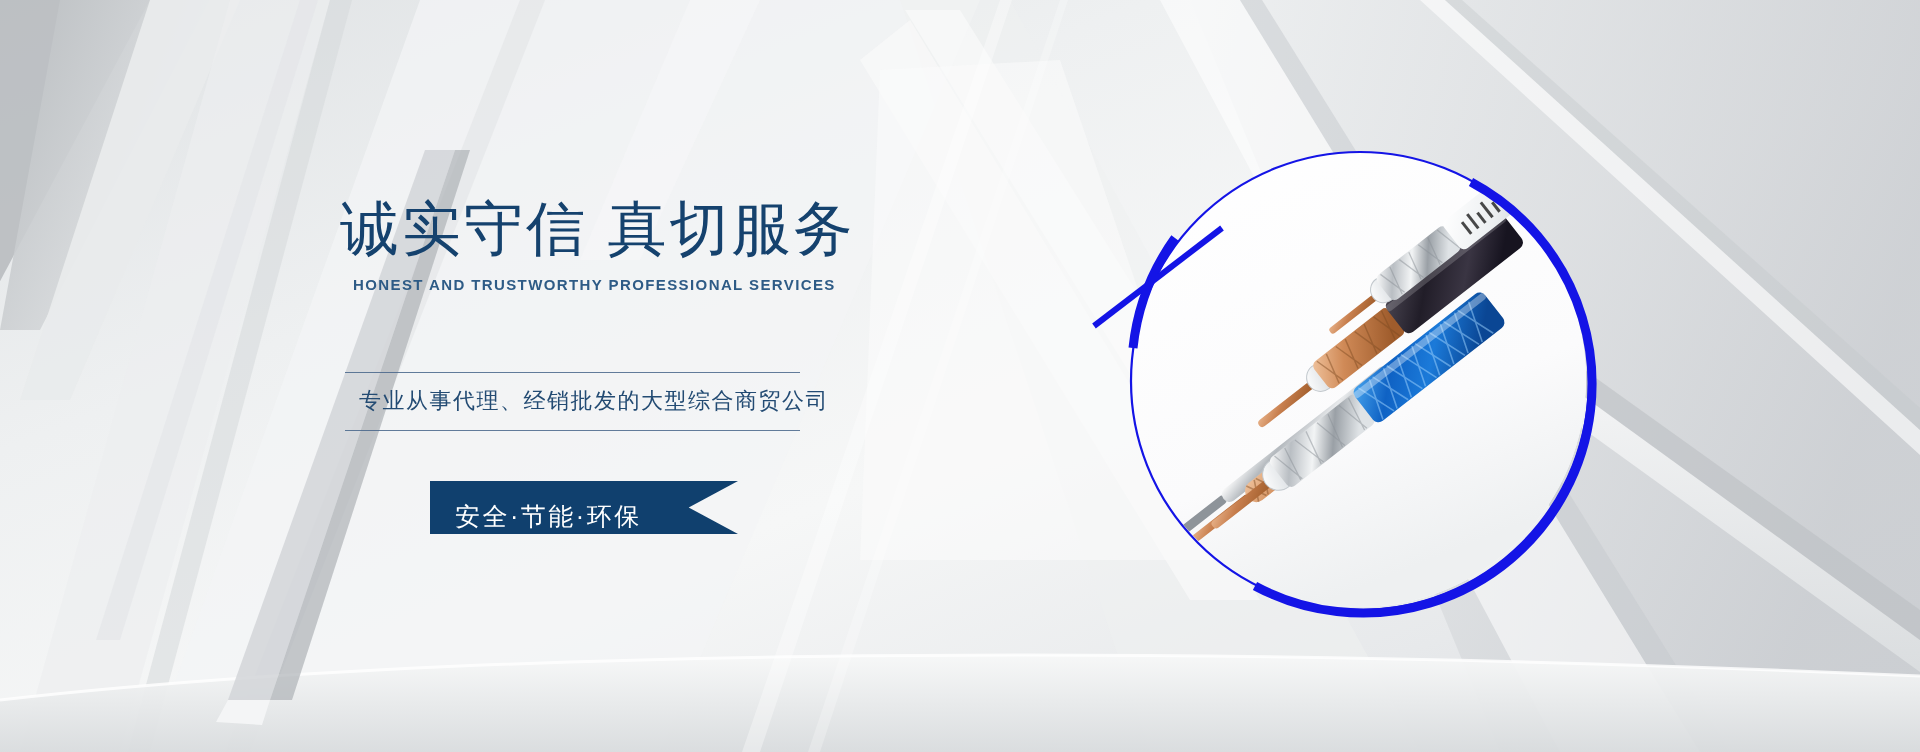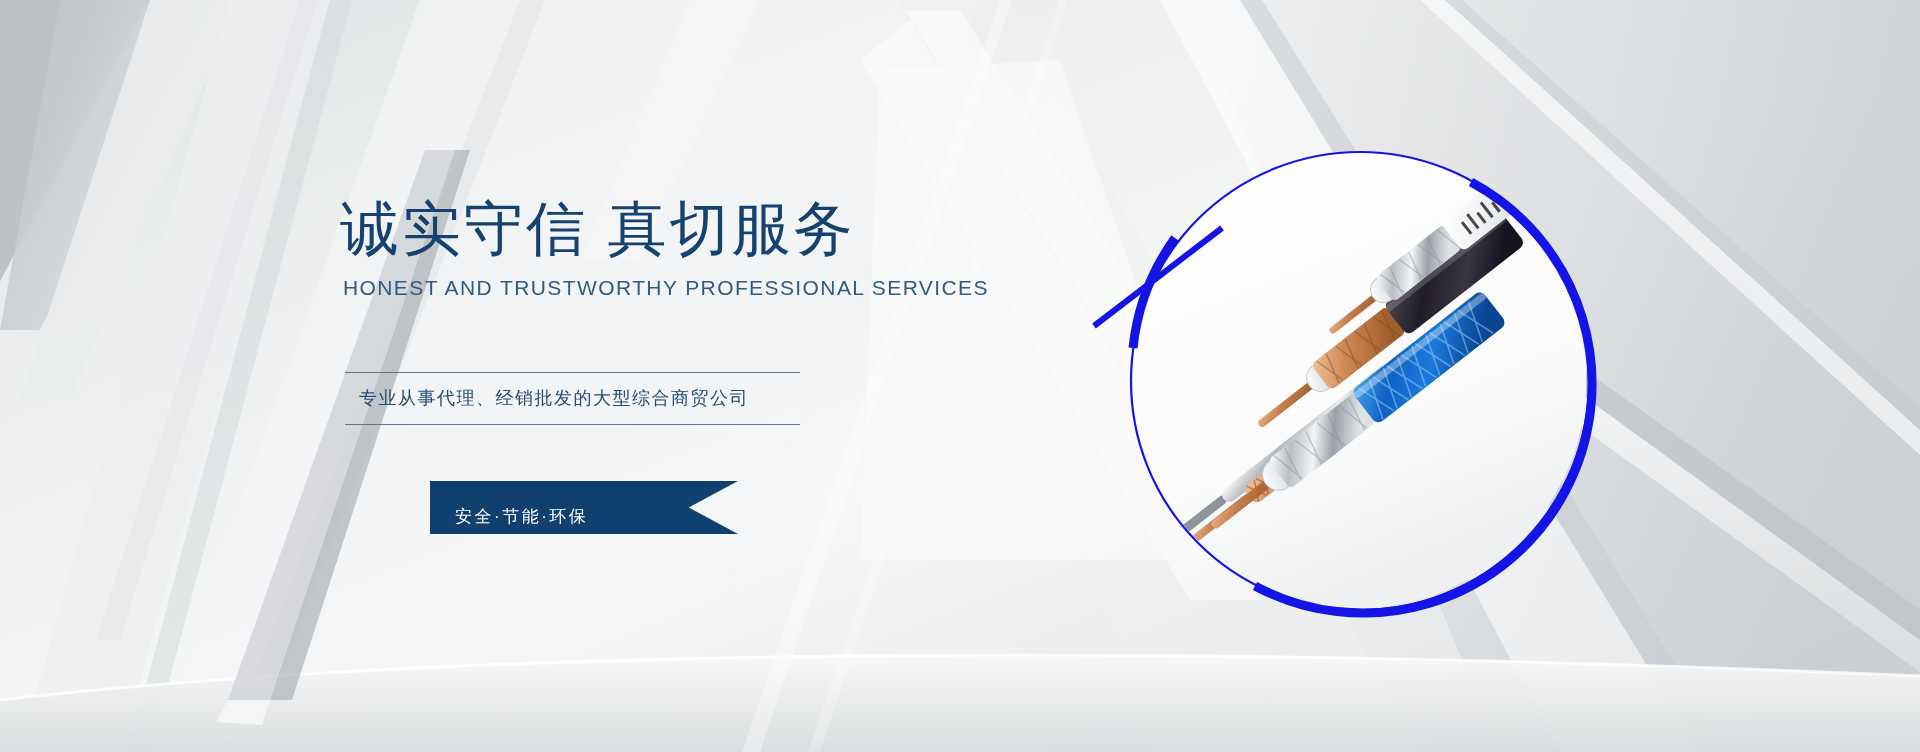--- a/index.html
+++ b/index.html
@@ -18,39 +18,39 @@
 
   
   .copy{position:absolute;left:340px;top:196px;width:620px;}
 
   .headline{
     font-size:59px;line-height:1.12;font-weight:400;color:#15426e;
     letter-spacing:3px;margin:0;white-space:nowrap;
     font-family:"Liberation Sans","DejaVu Sans",sans-serif;
   }
   .subhead{
-    margin:14px 0 0 3px;font-size:21px;letter-spacing:1.4px;
-    color:#2e5b86;font-weight:400;white-space:nowrap;
+    margin:14px 0 0 13px;font-size:15px;letter-spacing:1.4px;
+    color:#2e5b86;font-weight:700;white-space:nowrap;
   }
 
   .desc-wrap{position:absolute;left:345px;top:372px;width:455px;}
   .rule{height:1px;background:#46658a;opacity:.85;}
   .desc{
-    font-size:18px;color:#234b73;letter-spacing:1.5px;
+    font-size:22px;color:#234b73;letter-spacing:1.5px;
     padding:13px 0 14px 14px;white-space:nowrap;
   }
   .ribbon-shape{
     position:absolute;left:430px;top:481px;width:308px;height:53px;
     background:#10406e;
     clip-path:polygon(0 0, 100% 0, 84% 50%, 100% 100%, 0 100%);
   }
   .ribbon-text{
     position:absolute;left:455px;top:481px;height:70px;
     display:flex;align-items:center;
-    color:#ffffff;font-size:17px;letter-spacing:2.5px;white-space:nowrap;
+    color:#ffffff;font-size:25px;letter-spacing:2.5px;white-space:nowrap;
   }
 
   
   .photo{
     position:absolute;left:1131px;top:152px;width:455px;height:455px;
     border-radius:50%;overflow:hidden;
     background:#fdfdfd;
   }
   .photo svg{display:block;width:455px;height:455px;}
   .ring-svg{position:absolute;left:1105px;top:126px;width:510px;height:510px;

